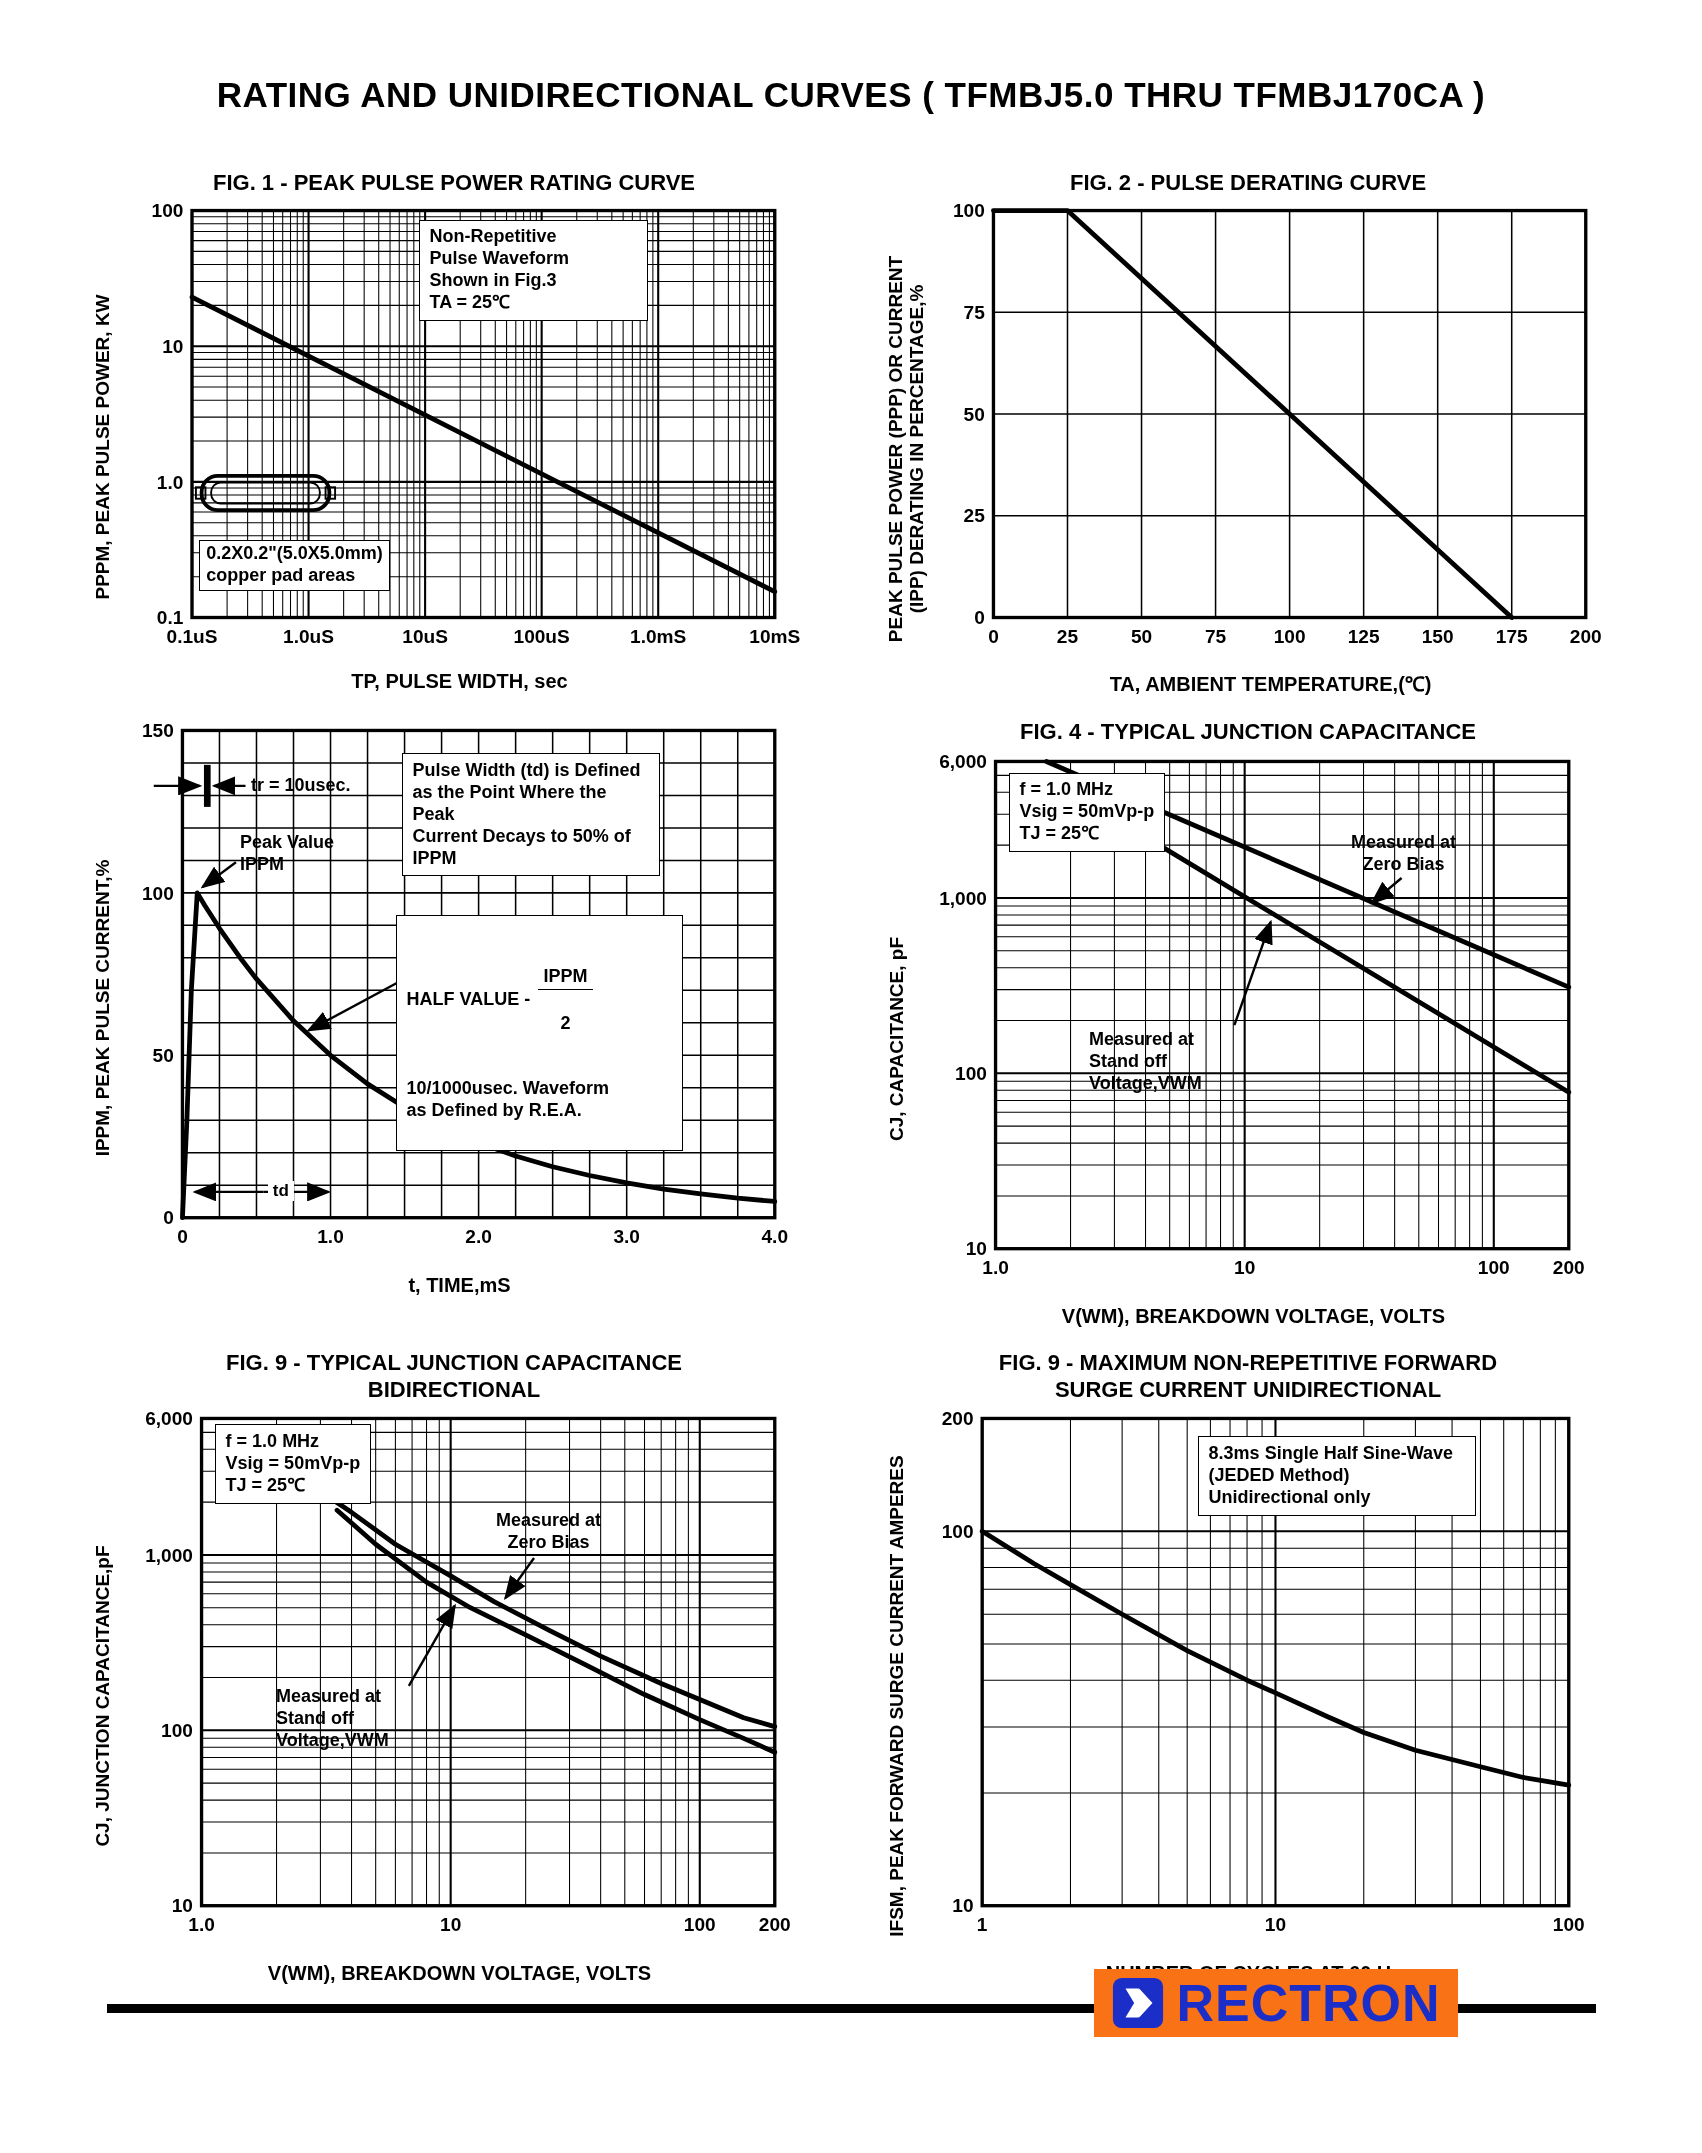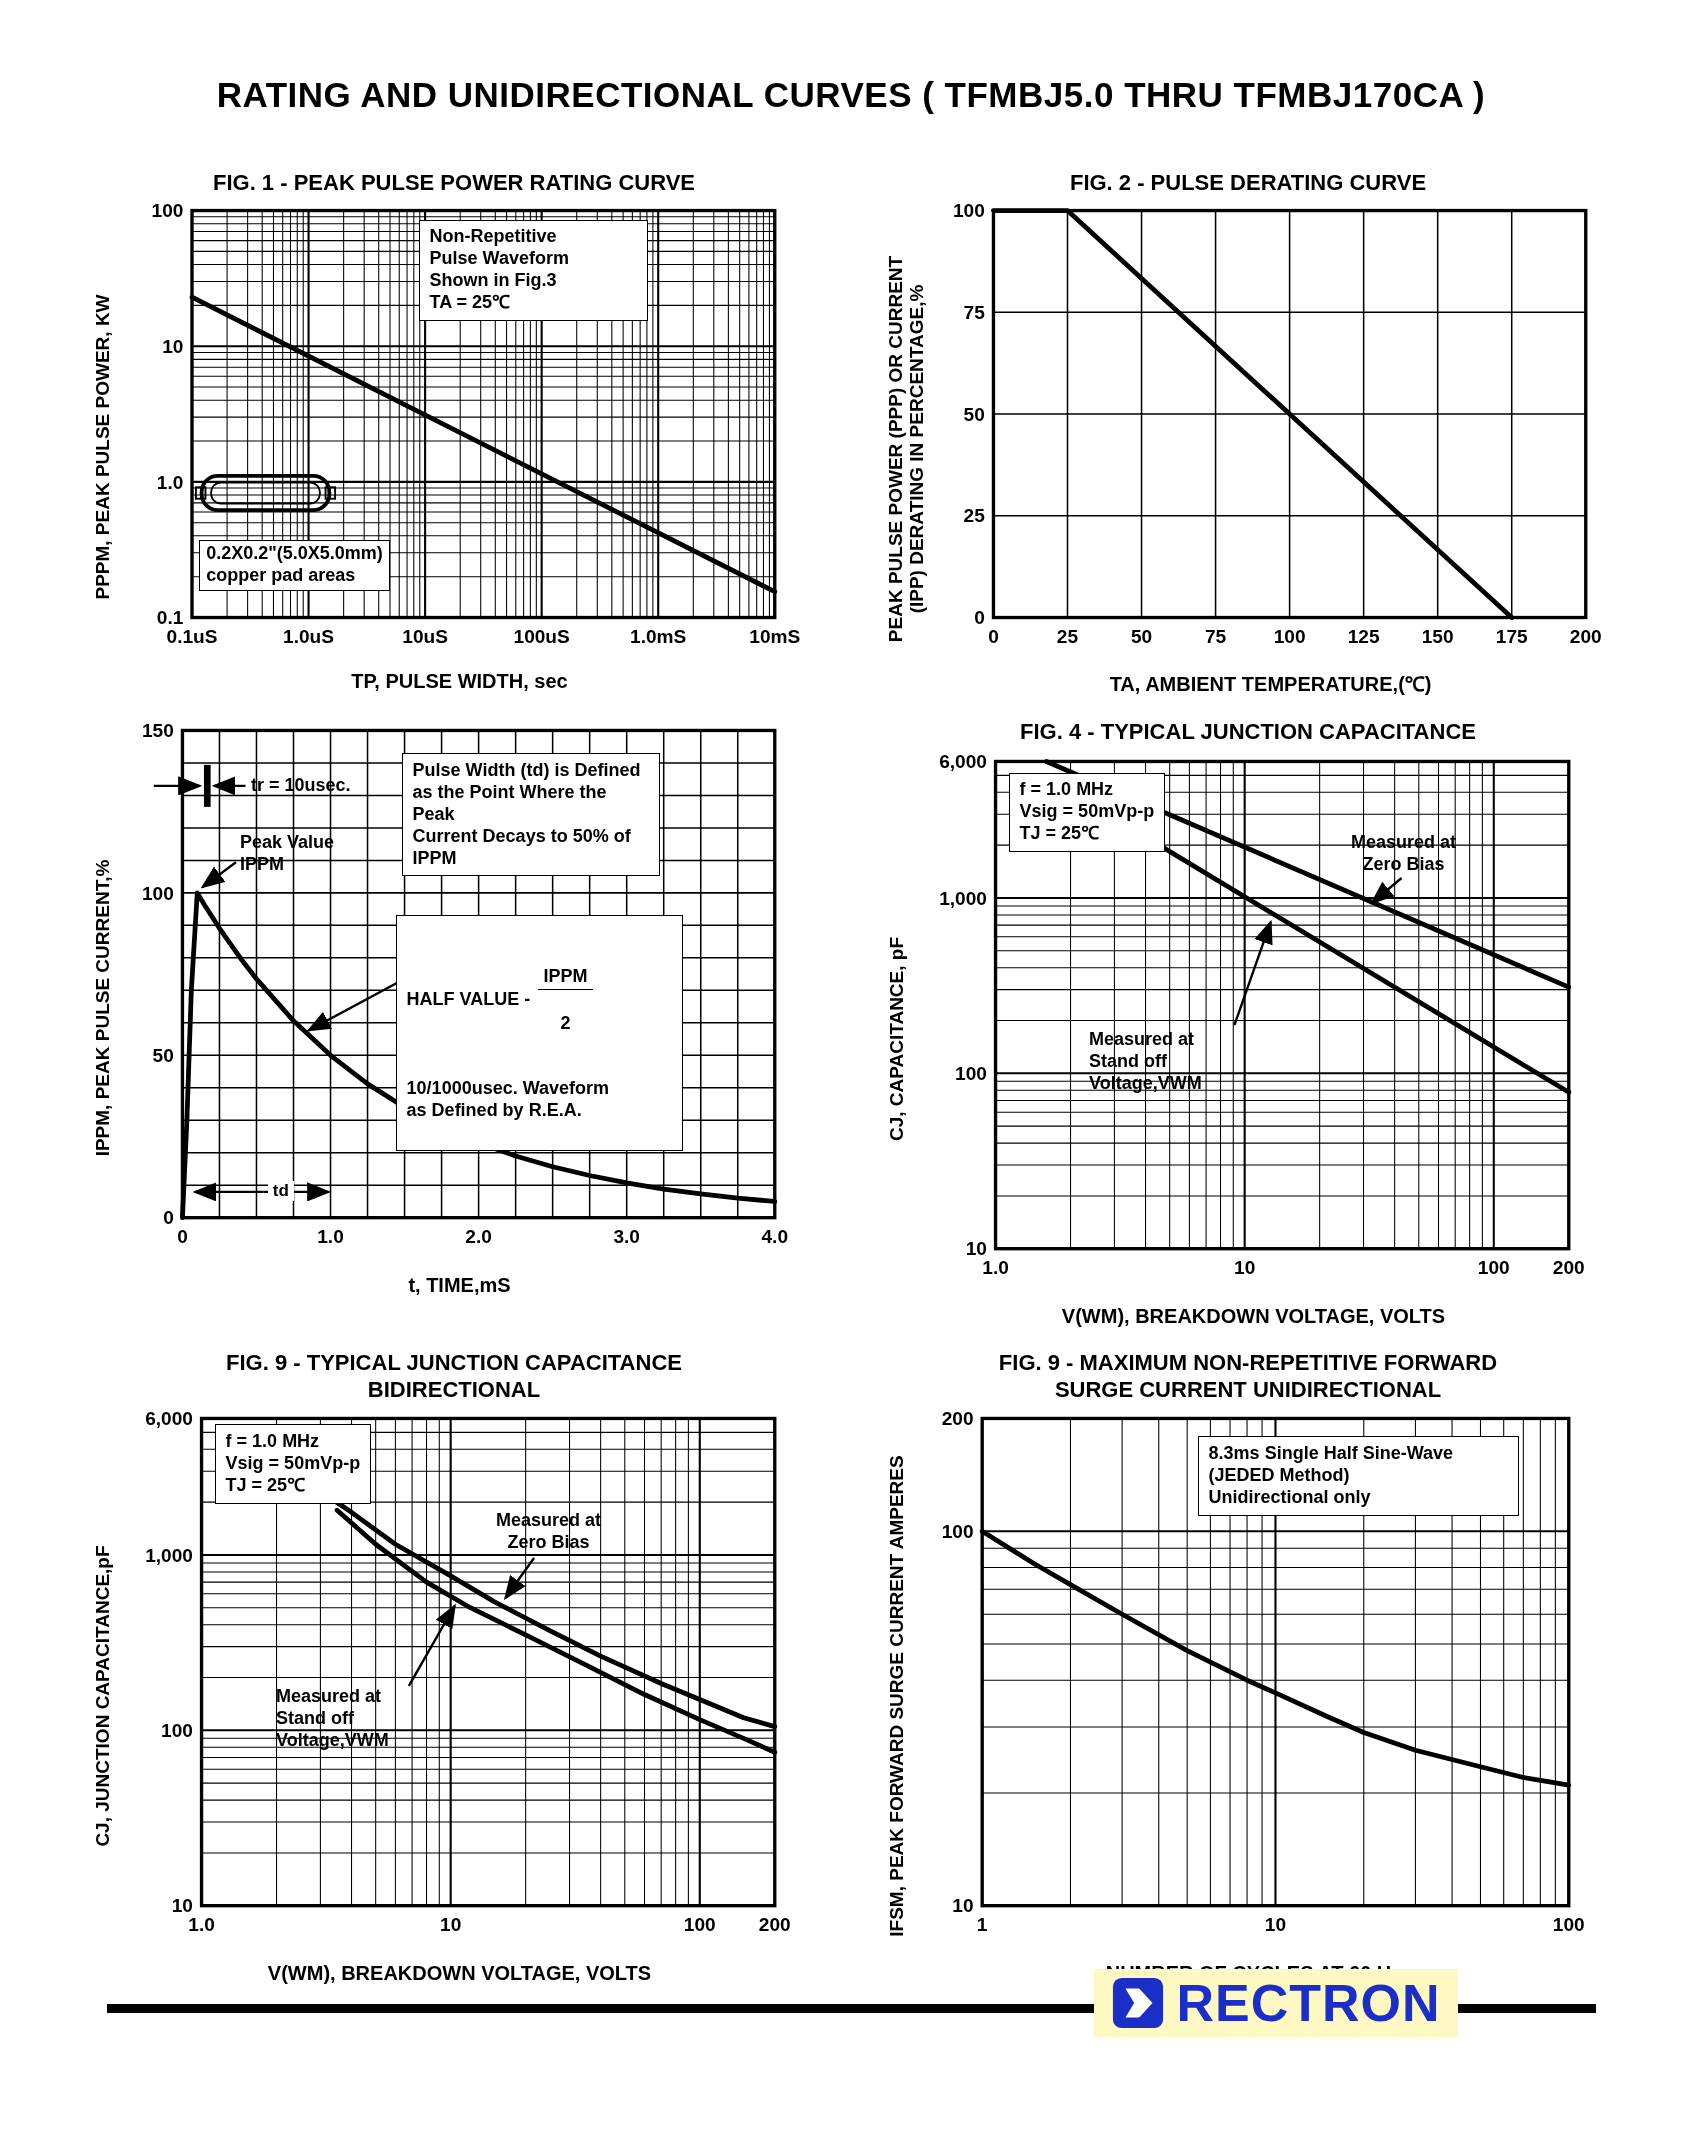--- a/index.html
+++ b/index.html
@@ -39,21 +39,21 @@
   .hv-row { display:flex; align-items:center; }
   .frac { display:inline-block; text-align:center; margin-left:7.6px; }
   .frac .num { display:block; border-bottom:1.9px solid #000; padding:0 5.7px 1px; }
   .frac .den { display:block; padding-top:1px; }
   .td-label { position:absolute; font-size:17px; font-weight:bold; background:#fff; padding:0 4.8px; }
   .pad-group { text-align:center; }
   .pad-group .pad-box { border:1.9px solid #000; padding:2.9px 5.7px; background:#fff; display:inline-block; text-align:left; }
   .footer-bar { position:absolute; background:#000; }
   .logo {
     position:absolute; display:flex; align-items:center; gap:11.5px;
-    background:#fef9c3; padding:3.8px 17px; color:var(--brand,#1b2ec8);
+    background:#f97316; padding:3.8px 17px; color:var(--brand,#1b2ec8);
   }
   .logo-text { font-size:52px; font-weight:bold; letter-spacing:1px; color:var(--brand,#1b2ec8); }
 </style>
 </head>
 <body style="--brand: #1b2ec8;">
 
 <div class="page-title">RATING AND UNIDIRECTIONAL CURVES ( TFMBJ5.0 THRU TFMBJ170CA )</div>
 
 <div class="panel" style="left:81px; top:170px;">
   <div class="panel-title">FIG. 1 - PEAK PULSE POWER RATING CURVE</div>
@@ -534,21 +534,21 @@
             <line x1="66" x2="680" y1="12" y2="12" stroke="#000" stroke-width="1.1"></line>
             <rect x="66" y="12" width="614" height="510" fill="none" stroke="#000" stroke-width="3.5"></rect>
             <polyline points="66,130.00288871147723 120.06001653009415,163.78760961014643 158.41620866884222,185.928137985165 212.47622519893636,216.96695770405967 280.5837913311578,254.955402858151 343.24862600652665,285.9942225770456 373,299.2665655365796 427.0600165300942,323.9826677311369 465.4162086688423,340.74132055801283 519.4762251989364,359.33164633371234 587.5837913311577,376.54246989747196 632.4450982843769,387.7712982780233 680,395.69096726287853" fill="none" stroke="#000" stroke-width="5" stroke-linejoin="round" stroke-linecap="round"></polyline>
             <text x="66" y="549" text-anchor="middle">1</text>
             <text x="373" y="549" text-anchor="middle">10</text>
             <text x="680" y="549" text-anchor="middle">100</text>
             <text x="57" y="529" text-anchor="end">10</text>
             <text x="57" y="137.00288871147723" text-anchor="end">100</text>
             <text x="57" y="19" text-anchor="end">200</text>
           </svg>
-        <div class="ann box" style="left:279px; top:29px; width:321px;">8.3ms Single Half Sine-Wave
+        <div class="ann box" style="left:279px; top:29px; width:278px;">8.3ms Single Half Sine-Wave
 (JEDED Method)
 Unidirectional only</div>
       </div>
       <div class="xlabel">NUMBER OF CYCLES AT 60 Hz</div>
     </div>
   </div>
 </div>
 
 <div class="footer-bar" style="left:107px; top:2004px; width:1489px; height:8.6px;"></div>
 <div class="logo" style="left:1094px; top:1969px;">

